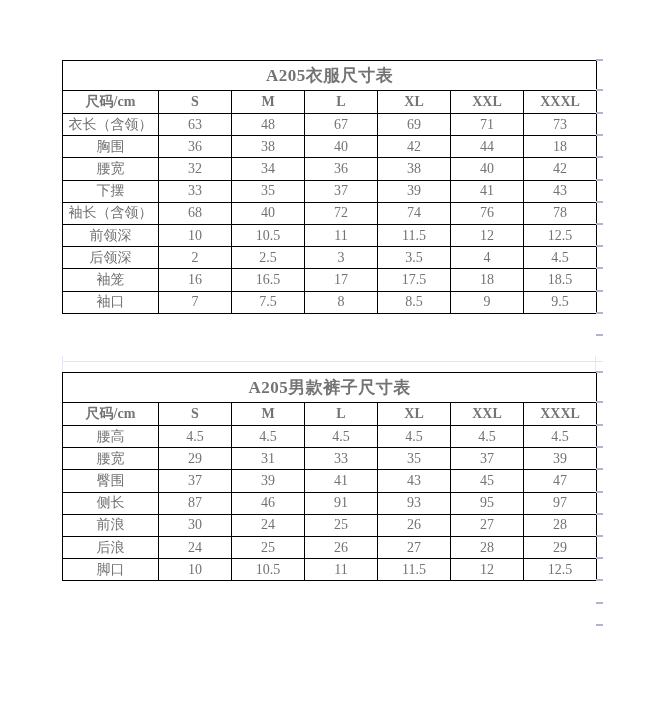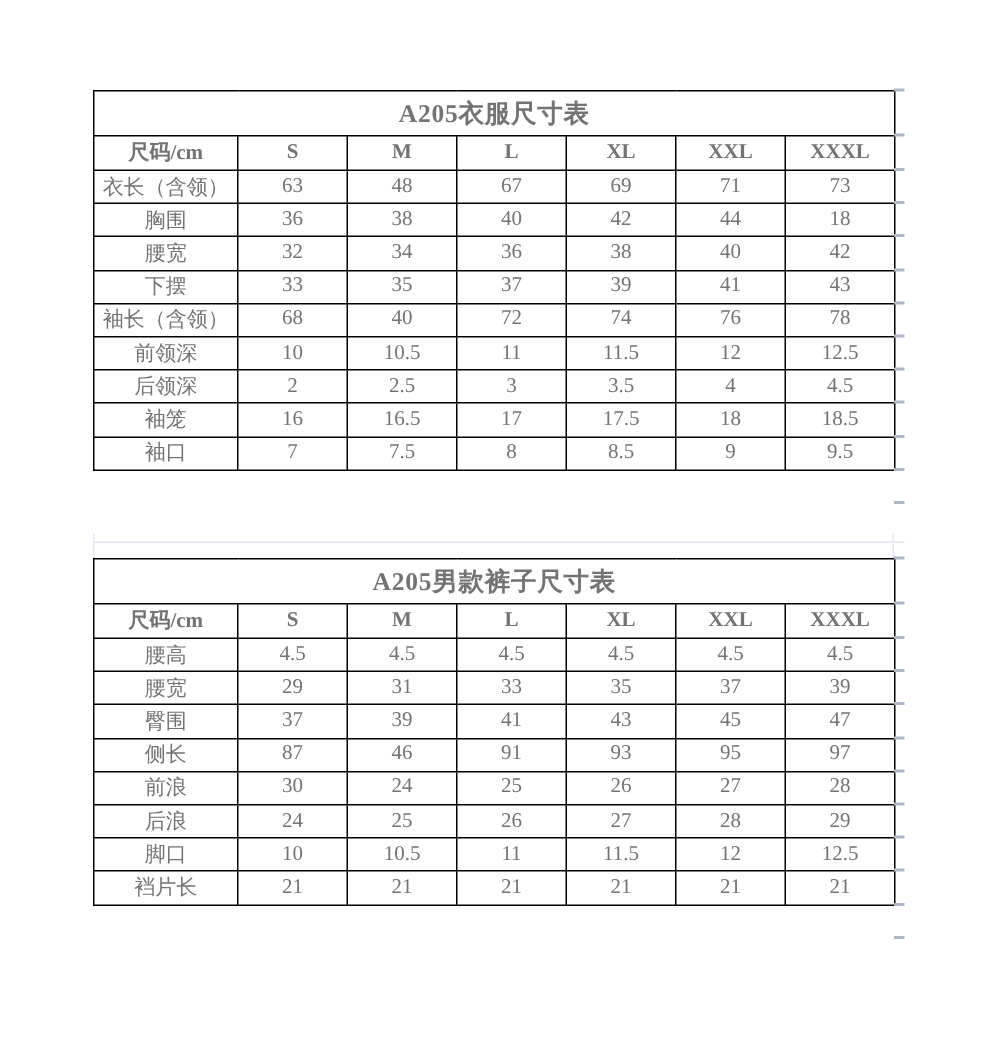--- a/index.html
+++ b/index.html
@@ -279,29 +279,20 @@
           <td>29</td>
         </tr>
         <tr class="data-row">
           <td class="row-label">脚口</td>
           <td>10</td>
           <td>10.5</td>
           <td>11</td>
           <td>11.5</td>
           <td>12</td>
           <td>12.5</td>
-        </tr>
-        <tr class="data-row">
-          <td class="row-label">裆片长</td>
-          <td>21</td>
-          <td>21</td>
-          <td>21</td>
-          <td>21</td>
-          <td>21</td>
-          <td>21</td>
         </tr>
       </tbody>
   </table>
 
 <div class="grid-tick" style="left: 596px; top: 59px;"></div>
     <div class="grid-tick" style="left: 596px; top: 89px;"></div>
     <div class="grid-tick" style="left: 596px; top: 112px;"></div>
     <div class="grid-tick" style="left: 596px; top: 134px;"></div>
     <div class="grid-tick" style="left: 596px; top: 156px;"></div>
     <div class="grid-tick" style="left: 596px; top: 179px;"></div>

